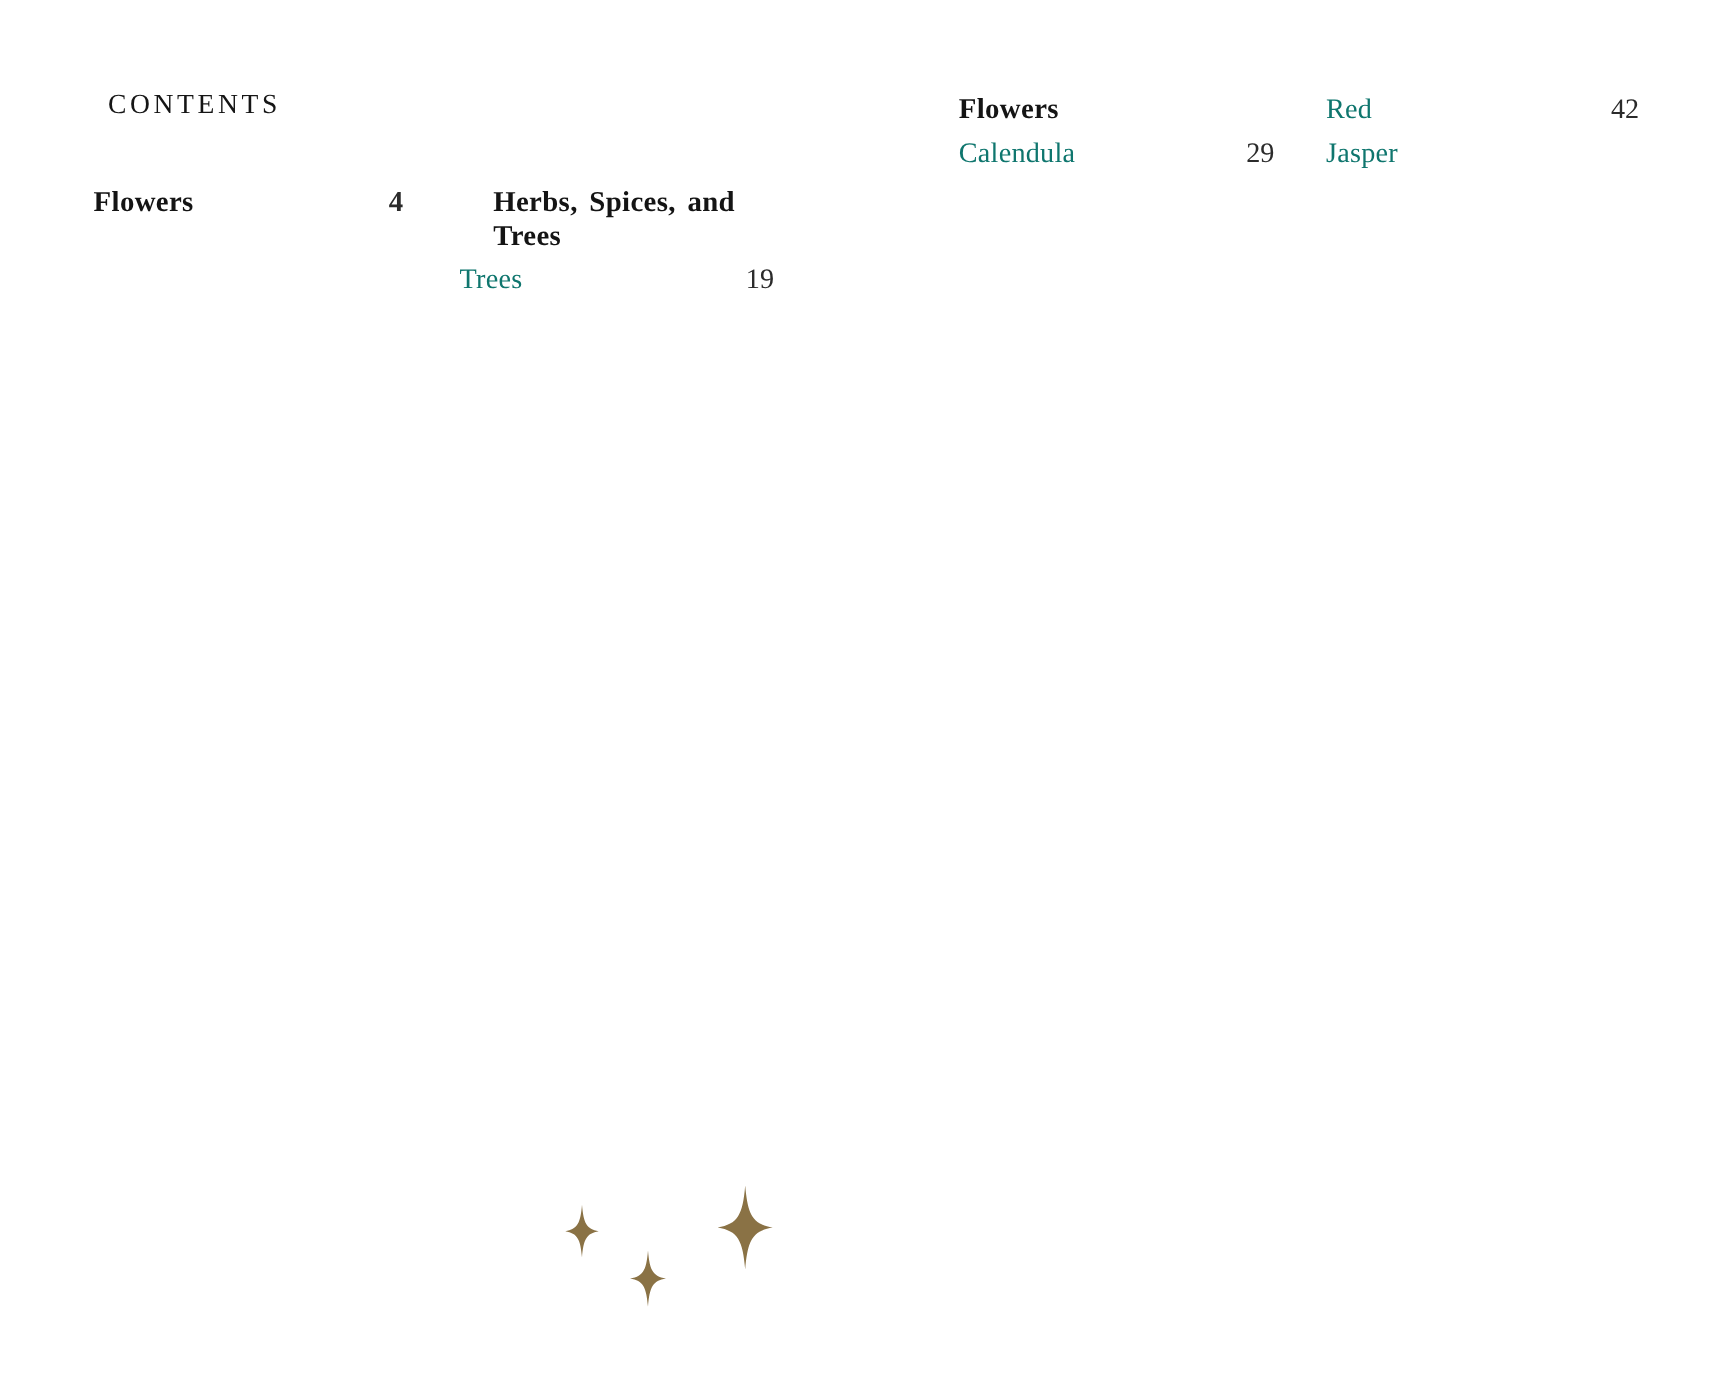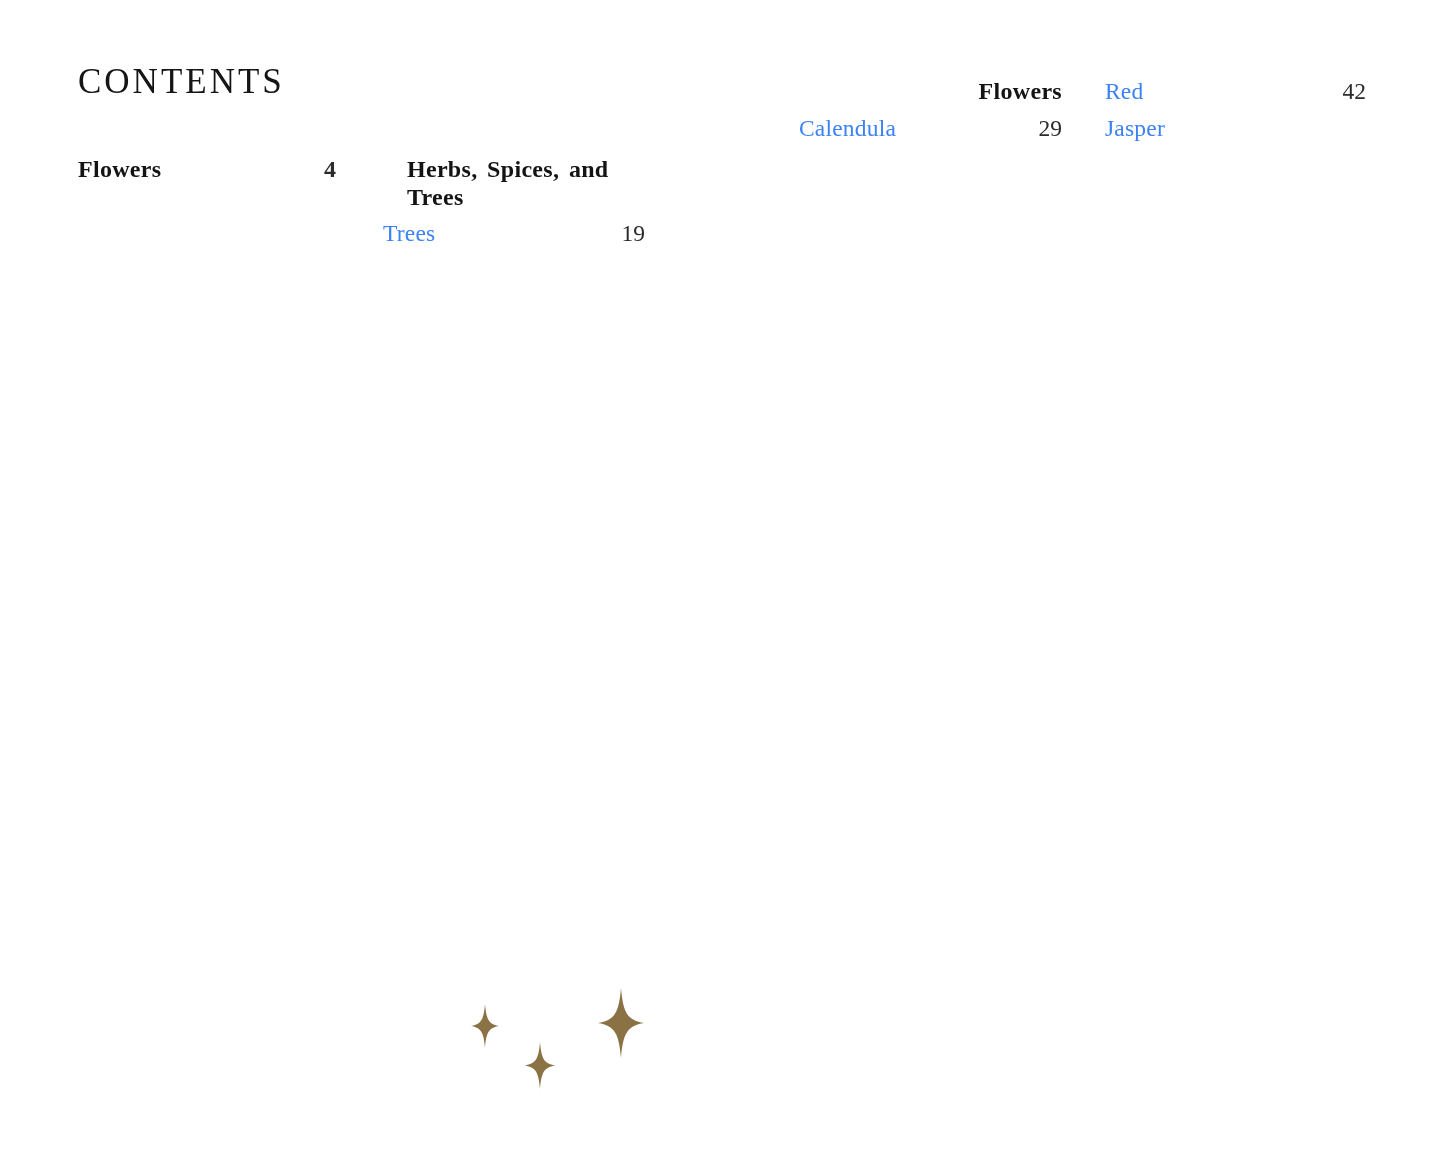--- a/index.html
+++ b/index.html
@@ -4,40 +4,40 @@
 <style>
   html,body{margin:0;padding:0;}
   body{
     width:1445px;height:1156px;background:#ffffff;
     font-family:"Liberation Serif","DejaVu Serif",serif;
     color:#1e1e1e;
   }
   .page{position:relative;width:1445px;height:1156px;background:#ffffff;overflow:hidden;}
 
   .title{
-    position:absolute;left:78px;top:62px;margin:0;
-    font-size:35px;font-weight:normal;letter-spacing:3px;color:#151515;
+    position:absolute;left:78px;top:62px;margin:12px;
+    font-size:23px;font-weight:normal;letter-spacing:3px;color:#151515;
   }
 
   .col{position:absolute;}
   #col1{left:78px;top:151px;width:258px;}
   #col2{left:383px;top:151px;width:262px;}
   #col3{left:799px;top:73px;width:263px;}
   #col4{left:1105px;top:73px;width:261px;}
 
   .row{
-    display:flex;justify-content:flex-end;align-items:flex-start;
+    display:flex;justify-content:flex-start;align-items:flex-start;
     min-height:36.8px;line-height:36.8px;font-size:23.5px;
   }
-  .row .label{word-spacing:0.14em;letter-spacing:0.2px;color:#3b82f6;}
+  .row .label{word-spacing:0.14em;letter-spacing:0.2px;color:#0f766e;}
   .row .page{line-height:36.8px;text-align:right;padding-left:8px;color:#2b2b2b;}
   .row.heading{font-weight:bold;font-size:24px;}
   .row.heading .label{letter-spacing:0.3px;color:#141414;}
 
-  .row.twoline{height:64.4px;min-height:64.4px;}
+  .row.twoline{height:64.4px;min-height:64.4px;margin-left:28px;}
   .row.twoline .label{line-height:28px;padding-top:4px;max-width:238px;}
 
   .star{position:absolute;}
   .star.s1{left:471px;top:1004px;width:28px;height:44px;}
   .star.s2{left:525px;top:1042px;width:30px;height:47px;}
   .star.s3{left:598px;top:988px;width:46px;height:70px;}
 </style>
 </head>
 <body>
 

